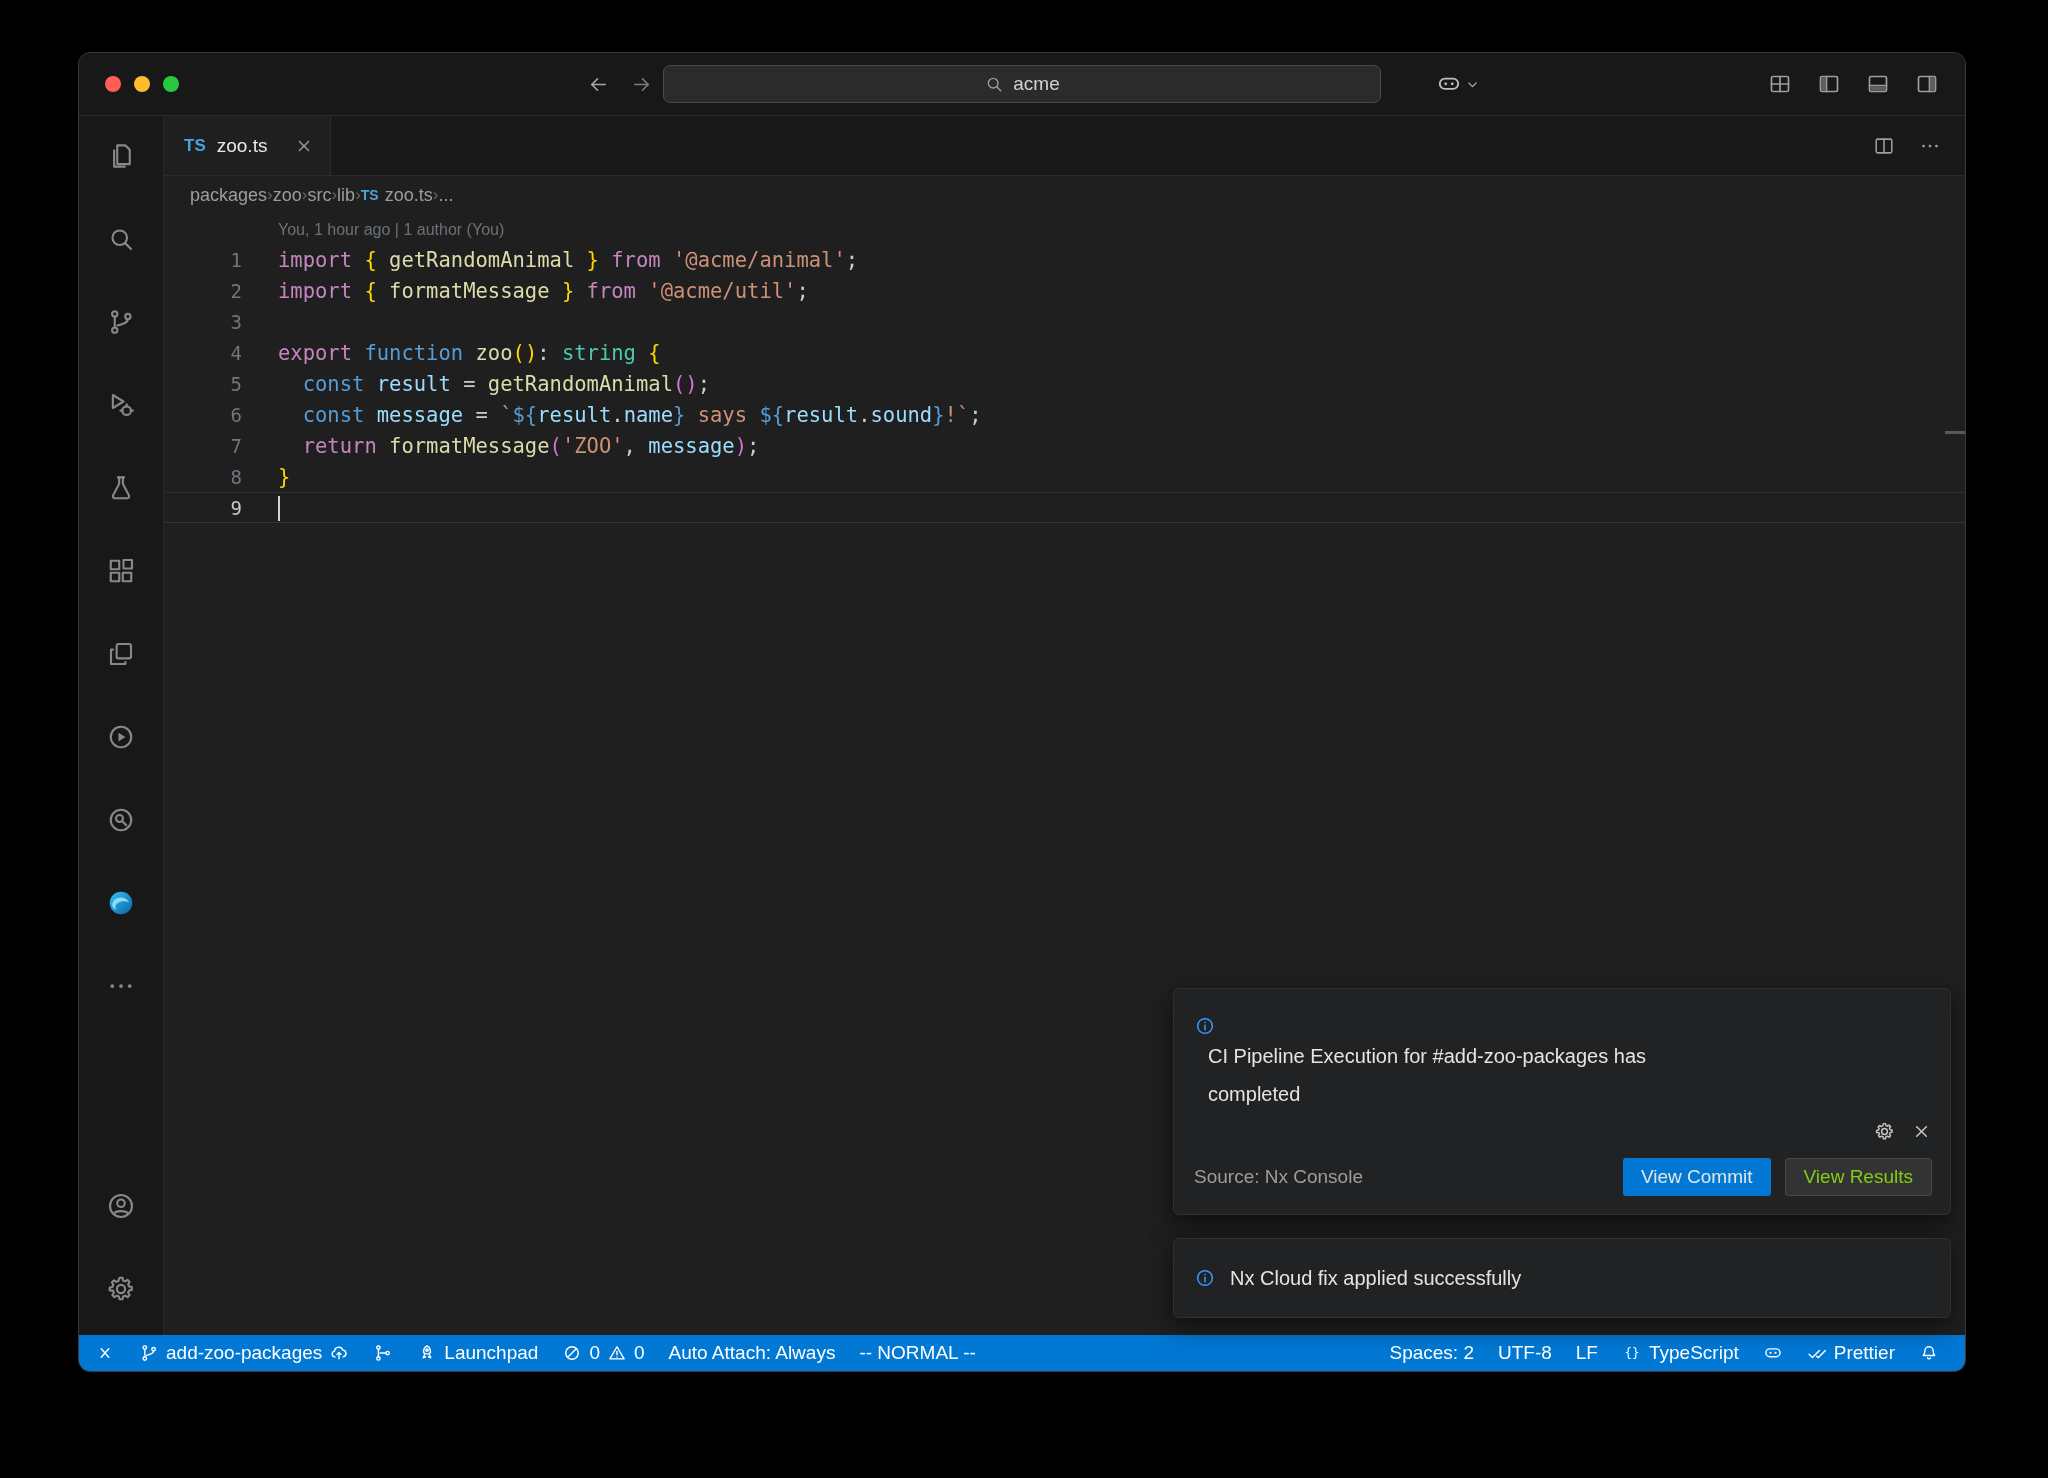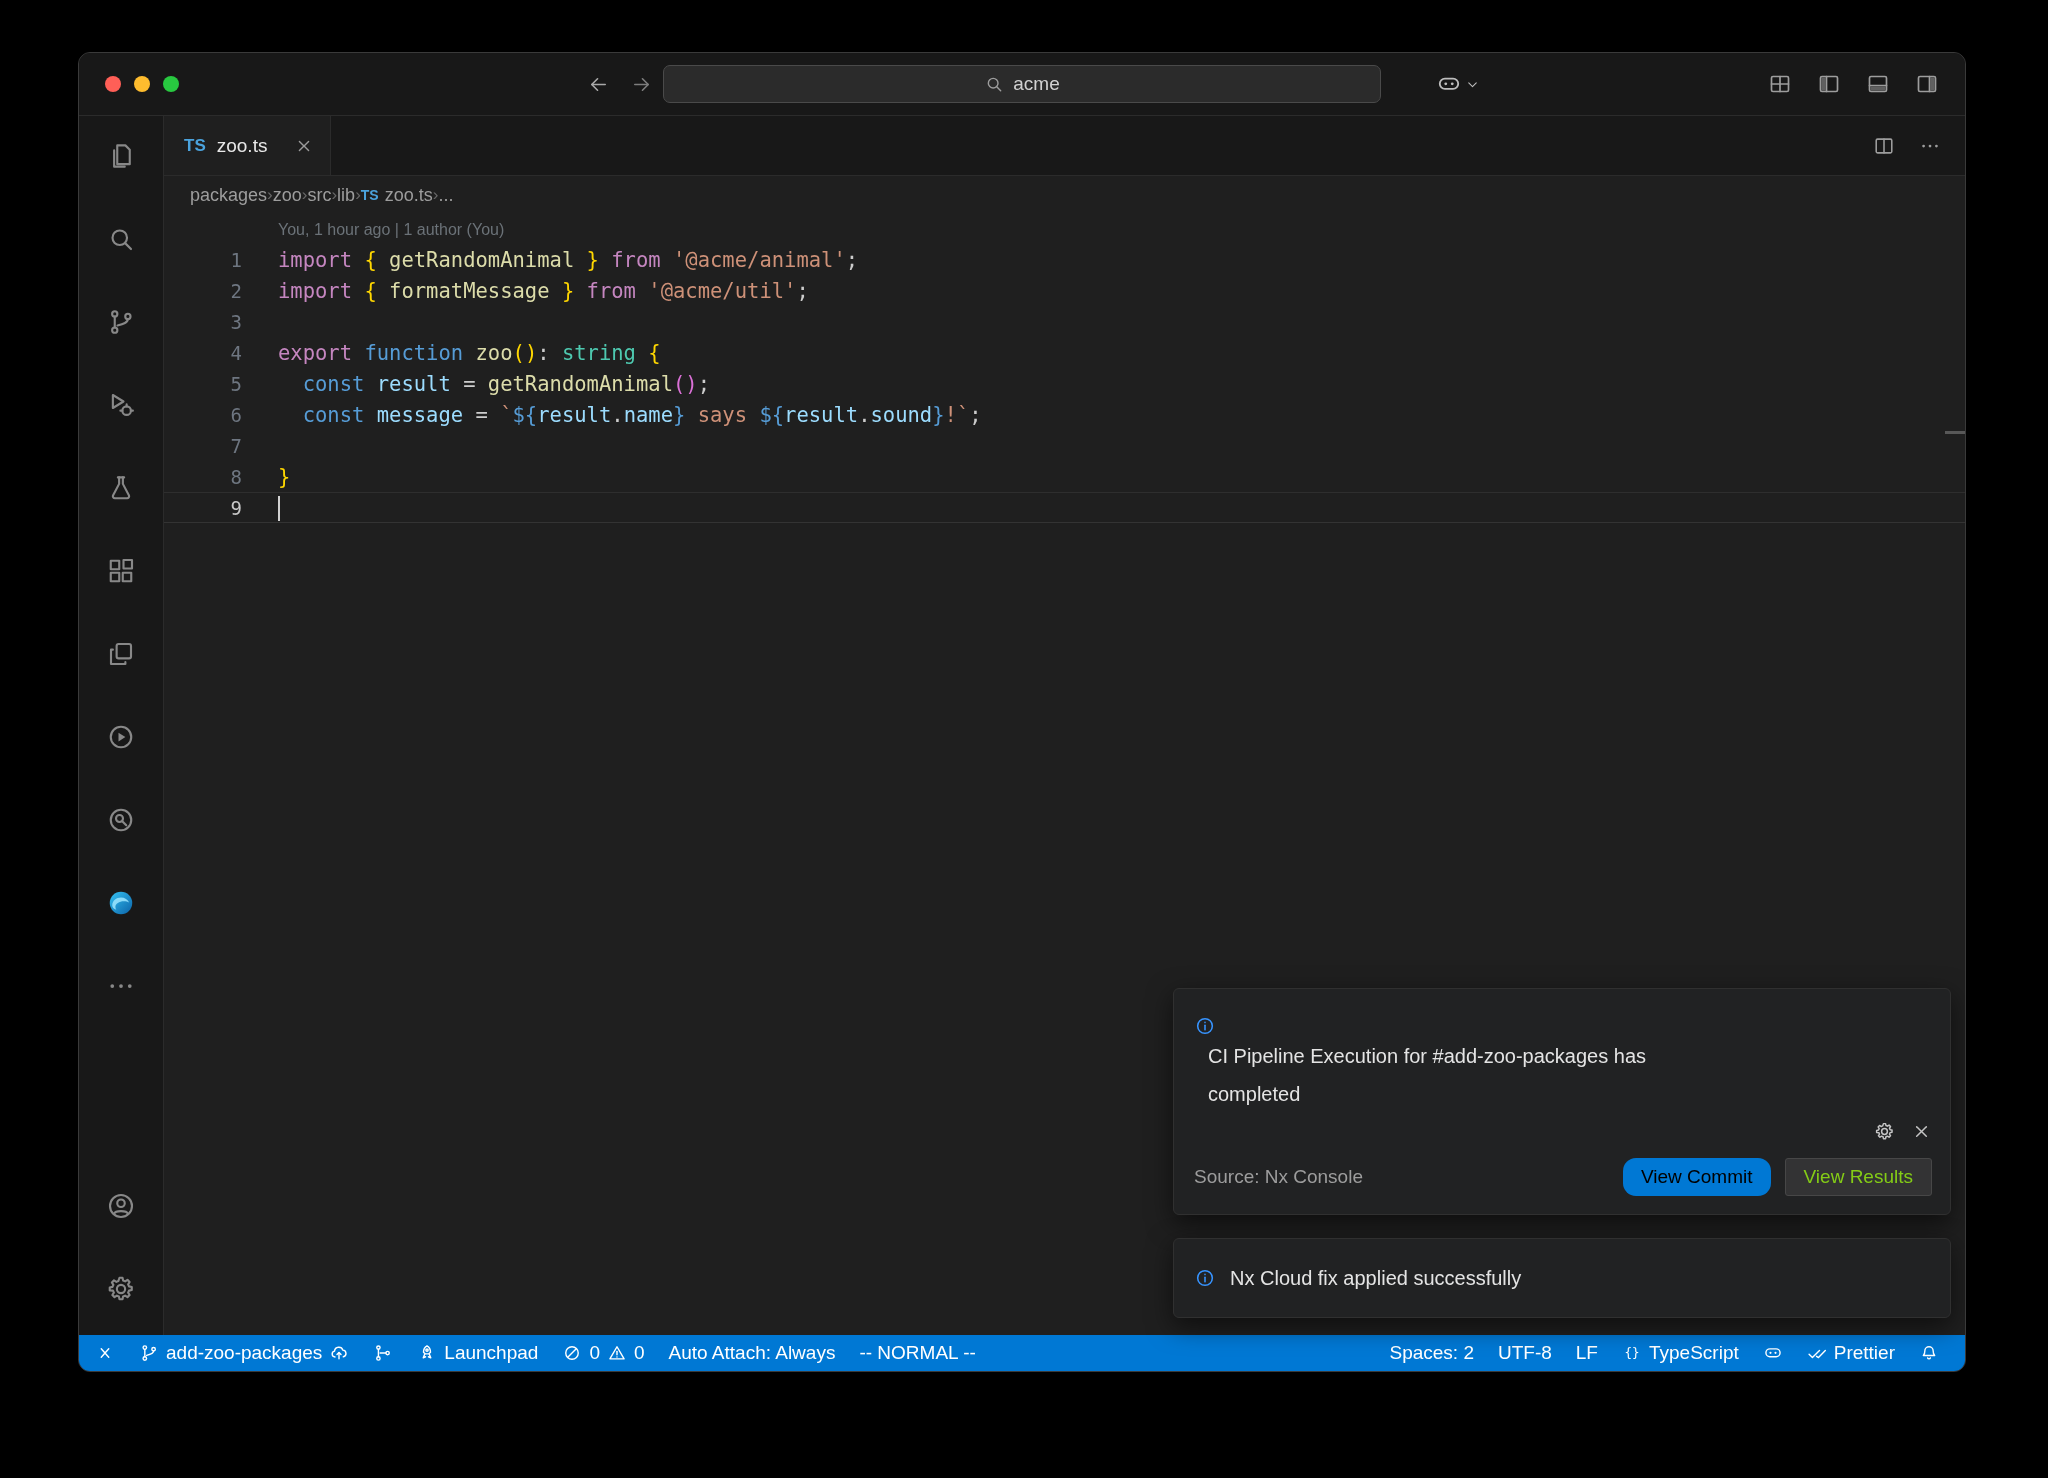--- a/index.html
+++ b/index.html
@@ -93,21 +93,21 @@
   .info-icon svg{width:22px;height:22px;display:block}
   .toast-msg{ width:520px; font-size:20px; line-height:38px; margin-left:14px; }
   .toast-tools{ margin-left:auto; display:flex; gap:16px; color:#c5c5c5; margin-top:8px; }
   .toast-tools svg{width:21px;height:21px;display:block}
   .toast-footer{ display:flex; align-items:center; justify-content:space-between;
                  padding:16px 18px 18px 20px;gap:48px; }
   .toast-source{ color:#9d9d9d; font-size:19px; }
   .toast-buttons{ display:flex; gap:14px; }
   .btn{ height:38px; padding:0 18px; font-size:19px; border-radius:3px; border:none;
         font-family:"Liberation Sans", sans-serif; cursor:pointer; }
-  .btn.primary{ background:#0078d4; color:#000000;border-radius:13px; }
+  .btn.primary{ background:#0078d4; color:#e5e5e5; }
   .btn.secondary{ background:#333334; color:#84cc16; border:1px solid #474747; }
   .toast.simple{ height:80px; display:flex; align-items:center; padding:0 20px; gap:14px; }
   .toast.simple .info-icon{ margin-top:0; }
   .toast.simple .toast-msg{ width:auto; margin-left:0; line-height:normal; }
 
   
   .statusbar{ height:36px; background:#0078d4; color:#fff; display:flex; align-items:center;
               justify-content:space-between; font-size:19px; flex:none; padding:0 14px 0 4px; }
   .sb-left,.sb-right{ display:flex; align-items:center; height:100%; }
   .sb-item{ display:flex; align-items:center; gap:7px; padding:0 12px; height:100%; }
@@ -397,20 +397,21 @@
             <div class="code-row">
               <span class="ln">5</span>
               <span class="ct"><span class="tk-pln">  </span><span class="tk-kw2">const</span><span class="tk-pln"> </span><span class="tk-var">result</span><span class="tk-pln"> = </span><span class="tk-fn">getRandomAnimal</span><span class="tk-br2">(</span><span class="tk-br2">)</span><span class="tk-pln">;</span></span>
             </div>
             <div class="code-row">
               <span class="ln">6</span>
               <span class="ct"><span class="tk-pln">  </span><span class="tk-kw2">const</span><span class="tk-pln"> </span><span class="tk-var">message</span><span class="tk-pln"> = </span><span class="tk-str">`</span><span class="tk-kw2">${</span><span class="tk-var">result</span><span class="tk-pln">.</span><span class="tk-var">name</span><span class="tk-kw2">}</span><span class="tk-str"> says </span><span class="tk-kw2">${</span><span class="tk-var">result</span><span class="tk-pln">.</span><span class="tk-var">sound</span><span class="tk-kw2">}</span><span class="tk-str">!`</span><span class="tk-pln">;</span></span>
             </div>
             <div class="code-row">
               <span class="ln">7</span>
+              <span class="ct"><span class="tk-pln">  </span><span class="tk-kw1">return</span><span class="tk-pln"> </span><span class="tk-fn">formatMessage</span><span class="tk-br2">(</span><span class="tk-str">'ZOO'</span><span class="tk-pln">,</span><span class="tk-pln"> </span><span class="tk-var">message</span><span class="tk-br2">)</span><span class="tk-pln">;</span></span>
             </div>
             <div class="code-row">
               <span class="ln">8</span>
               <span class="ct"><span class="tk-br1">}</span></span>
             </div>
             <div class="code-row current">
               <span class="ln">9</span>
               <span class="ct"></span>
               <span class="caret"></span>
             </div>

